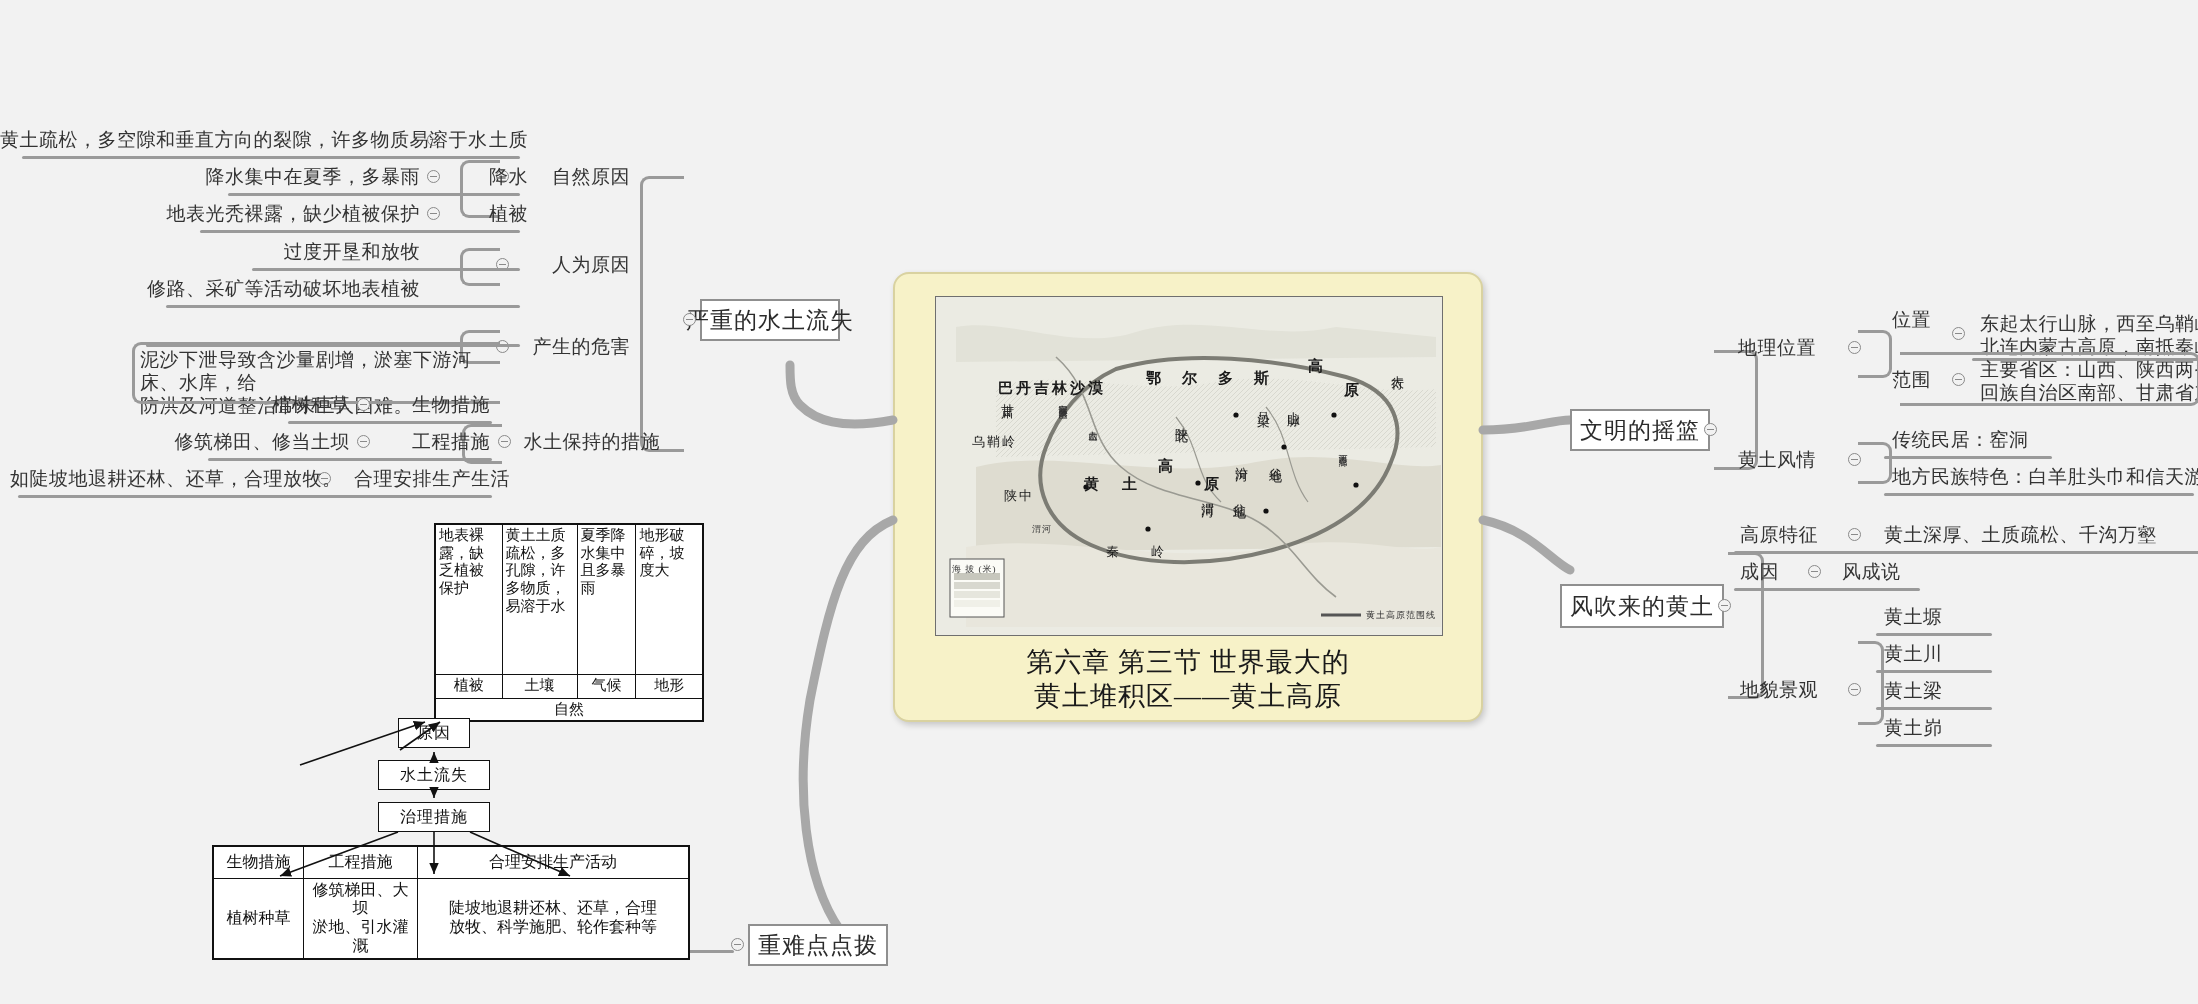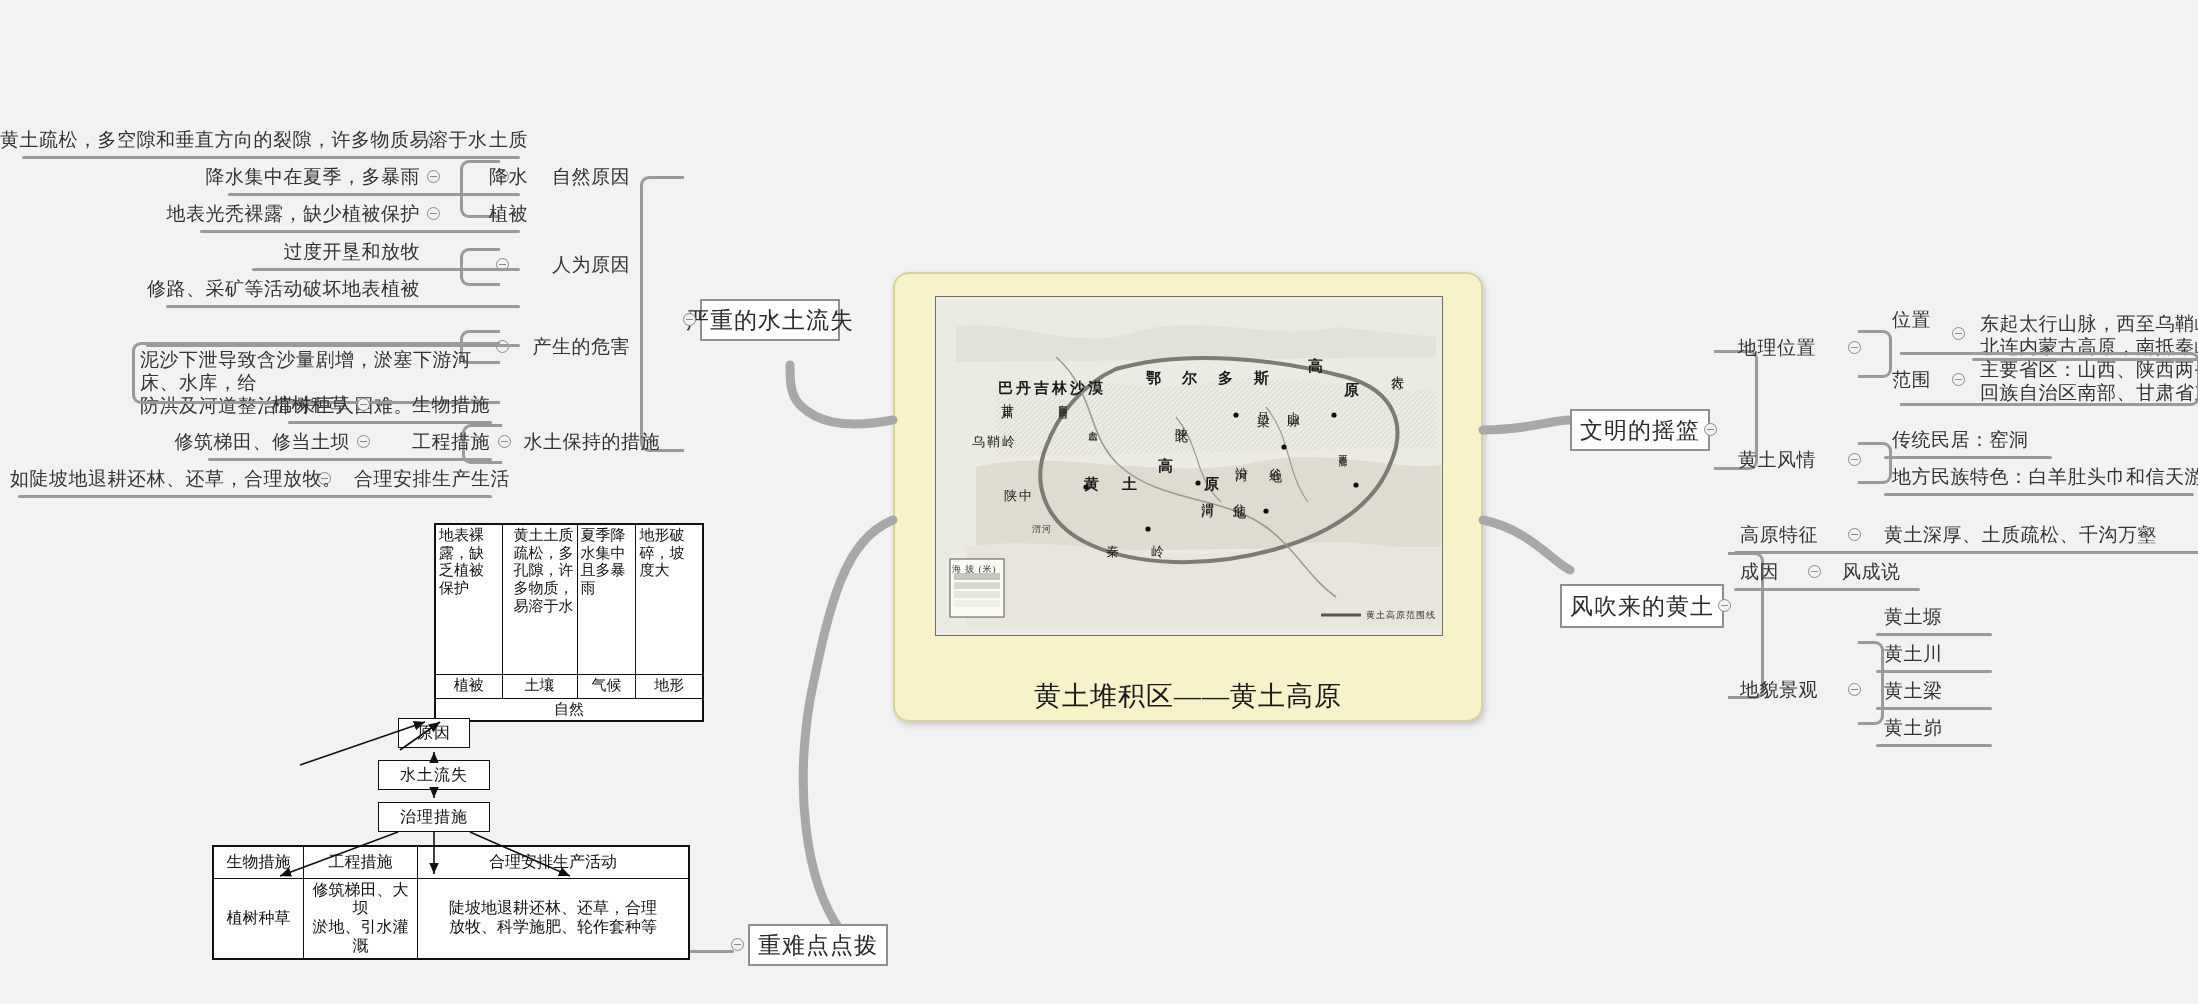--- a/index.html
+++ b/index.html
@@ -218,21 +218,21 @@
       <div class="mlbl mmed" style="left:170px; top:246px;">秦　　岭</div>
       <div class="mlbl mmed" style="left:36px; top:136px;">乌鞘岭</div>
       <div class="mlbl mmed mvert" style="left:62px; top:96px;">甘肃</div>
       <div class="mlbl msm mvert" style="left:120px; top:100px;">宁夏回族自治区</div>
       <div class="mlbl mmed" style="left:68px; top:190px;">陕中</div>
       <div class="mlbl msm mvert" style="left:150px; top:126px;">六盘山</div>
       <div class="mlbl msm mvert" style="left:400px; top:150px;">河西走廊</div>
       <div class="mlbl msm" style="left:96px; top:226px;">渭河</div>
     </div>
     <div class="title">
-      <br>
+      <span>第六章 第三节 世界最大的</span><br>
       <span>黄土堆积区——黄土高原</span>
     </div>
   </div>
 
   <svg class="ov">
     <path d="M893,420 C840,430 815,420 800,405 C790,395 790,380 790,365" fill="none" stroke="#a8a8a8" stroke-width="9" stroke-linecap="round"></path>
     <path d="M893,520 C845,540 830,600 810,700 C795,790 805,880 840,930" fill="none" stroke="#a8a8a8" stroke-width="9" stroke-linecap="round"></path>
     <path d="M1483,430 C1530,430 1550,420 1570,420" fill="none" stroke="#a8a8a8" stroke-width="9" stroke-linecap="round"></path>
     <path d="M1483,520 C1530,530 1550,560 1570,570" fill="none" stroke="#a8a8a8" stroke-width="9" stroke-linecap="round"></path>
   </svg>
@@ -360,21 +360,21 @@
   <div class="mbox" style="left:748px; top:924px; width:140px; height:42px;">重难点点拨</div>
   <div class="dot" style="left:731px; top:938px;"></div>
   <div class="ul" style="left:232px; top:950px; width:502px;"></div>
   <div class="caption" style="left:340px; top:922px;">黄土高原流失的原因及治理措施</div>
 
 
   <table class="tbl" style="left:434px; top:523px; width:270px;">
     <tbody>
         <tr>
       <td class="vtop" style="width:25%; height:150px;">地表裸露，缺乏植被保护</td>
-      <td class="vtop" style="width:28%;text-align:right;">黄土土质疏松，多孔隙，许多物质，易溶于水</td>
+      <td class="vtop" style="width:28%;">黄土土质疏松，多孔隙，许多物质，易溶于水</td>
       <td class="vtop" style="width:22%;">夏季降水集中且多暴雨</td>
       <td class="vtop" style="width:25%;">地形破碎，坡度大</td>
     </tr>
     <tr style="height:24px;">
       <td>植被</td>
       <td>土壤</td>
       <td>气候</td>
       <td>地形</td>
     </tr>
     <tr>

